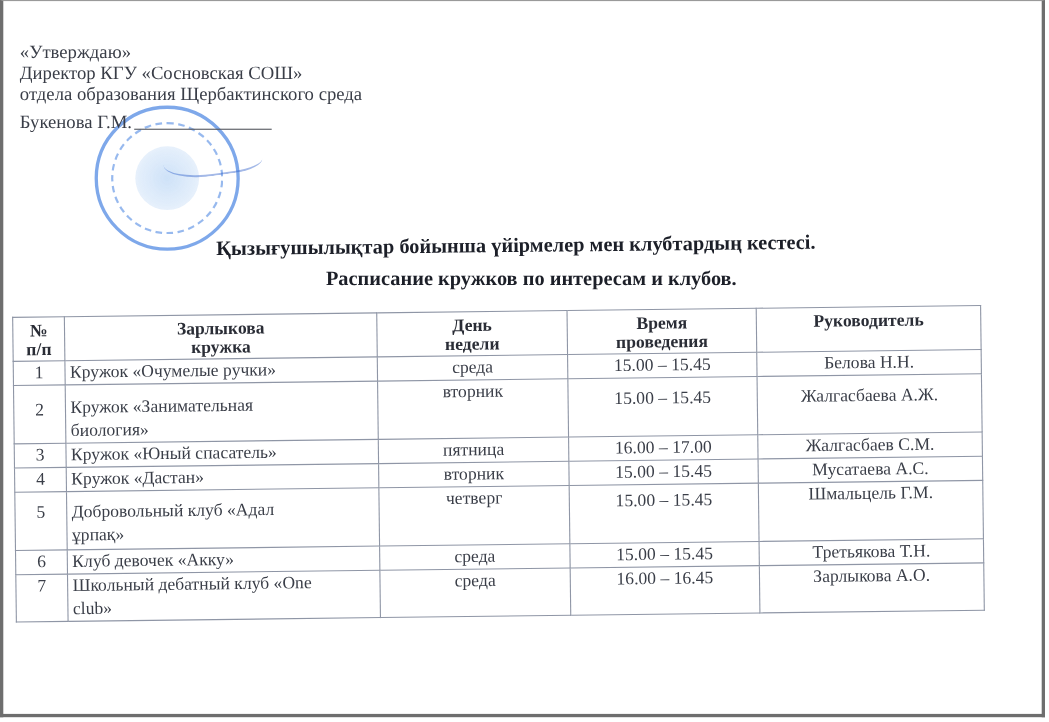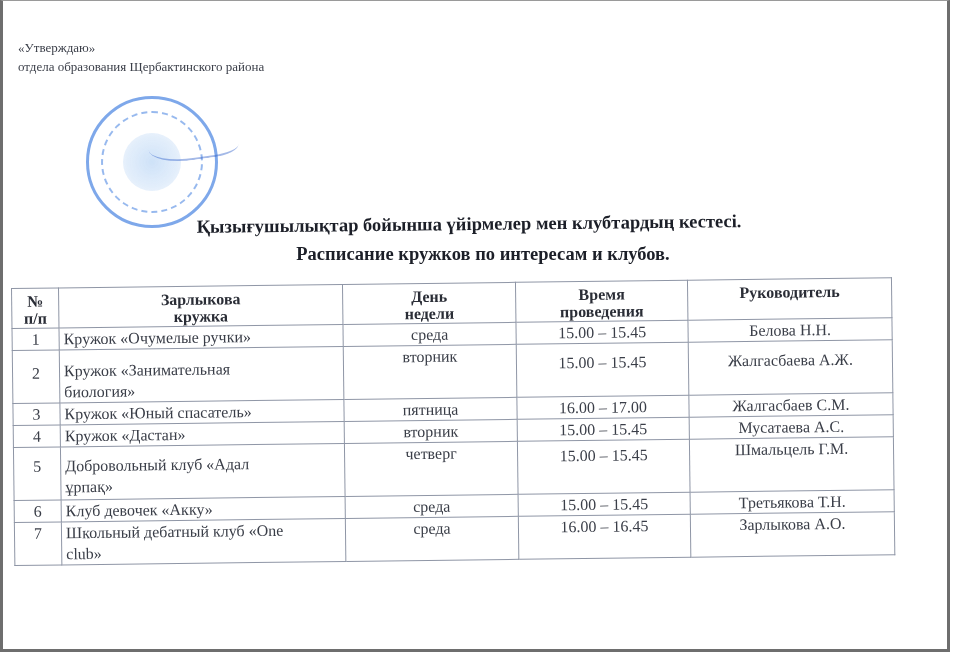--- a/index.html
+++ b/index.html
@@ -1,18 +1,18 @@
 <!DOCTYPE html>
 <html><head>
 <meta charset="utf-8">
 <style>
   html, body { margin:0; padding:0; }
   body { width:954px; height:656px; background:#ffffff; overflow:hidden; position:relative; font-family:"Liberation Serif", serif; color:#2b2f3a; }
   .frame { position:absolute; left:0; top:0; width:950px; height:652px; border-left:3px solid #6e6e6e; border-right:3px solid #6e6e6e; border-bottom:3px solid #6e6e6e; border-top:1px solid #9a9a9a; box-sizing:border-box; }
-  .approval { position:absolute; left:18px; top:38px; font-size:13px; line-height:19px; color:#3a3e48; }
+  .approval { position:absolute; left:18px; top:38px; font-size:17px; line-height:19px; color:#3a3e48; }
   .approval div { white-space:nowrap; }
   .approval .sign { margin-top:6px; }
   .sign-line { display:inline-block; width:125px; border-bottom:1px solid #55585f; margin-left:2px; vertical-align:-2px; }
   .stamp { position:absolute; left:86px; top:96px; width:132px; height:132px; border-radius:50%; border:3px solid rgba(40,110,220,0.75); box-sizing:border-box; opacity:0.8; }
   .stamp .inner { position:absolute; left:12px; top:12px; right:12px; bottom:12px; border-radius:50%; border:2px dashed rgba(40,110,220,0.6); }
   .stamp .core { position:absolute; left:34px; top:34px; right:34px; bottom:34px; border-radius:50%; background:radial-gradient(circle, rgba(80,150,230,0.35), rgba(80,150,230,0.1)); }
   .signature { position:absolute; left:148px; top:128px; width:90px; height:30px; border-bottom:2px solid rgba(40,90,200,0.6); border-radius:40% 60% 30% 50%; transform:rotate(-8deg); opacity:0.7; }
   .title { position:absolute; left:0; width:954px; text-align:center; font-weight:bold; font-size:18.5px; color:#1c1f28; }
   .title1 { top:214px; left:-8px; transform:rotate(-0.6deg); }
   .title2 { top:244px; left:6px; }
@@ -34,21 +34,23 @@
 <div class="frame"></div>
 
 <div class="stamp">
   <div class="inner"></div>
   <div class="core"></div>
 </div>
 <div class="signature"></div>
 
 <div class="approval">
   <div>«Утверждаю»</div>
-  <div>отдела образования Щербактинского района</div>
+  <div>Директор КГУ «Сосновская СОШ»</div>
+  <div>отдела образования Щербактинского среда</div>
+  <div class="sign"><span>Букенова Г.М.</span><span class="sign-line"></span></div>
 </div>
 
 <div class="title title1">Қызығушылықтар бойынша үйірмелер мен клубтардың кестесі.</div>
 <div class="title title2">Расписание кружков по интересам и клубов.</div>
 
 <div class="table-wrap">
 <table>
   <tbody>
         <tr>
     <th class="c-num" style="height:35px"><span>№</span><br><span>п/п</span></th>

